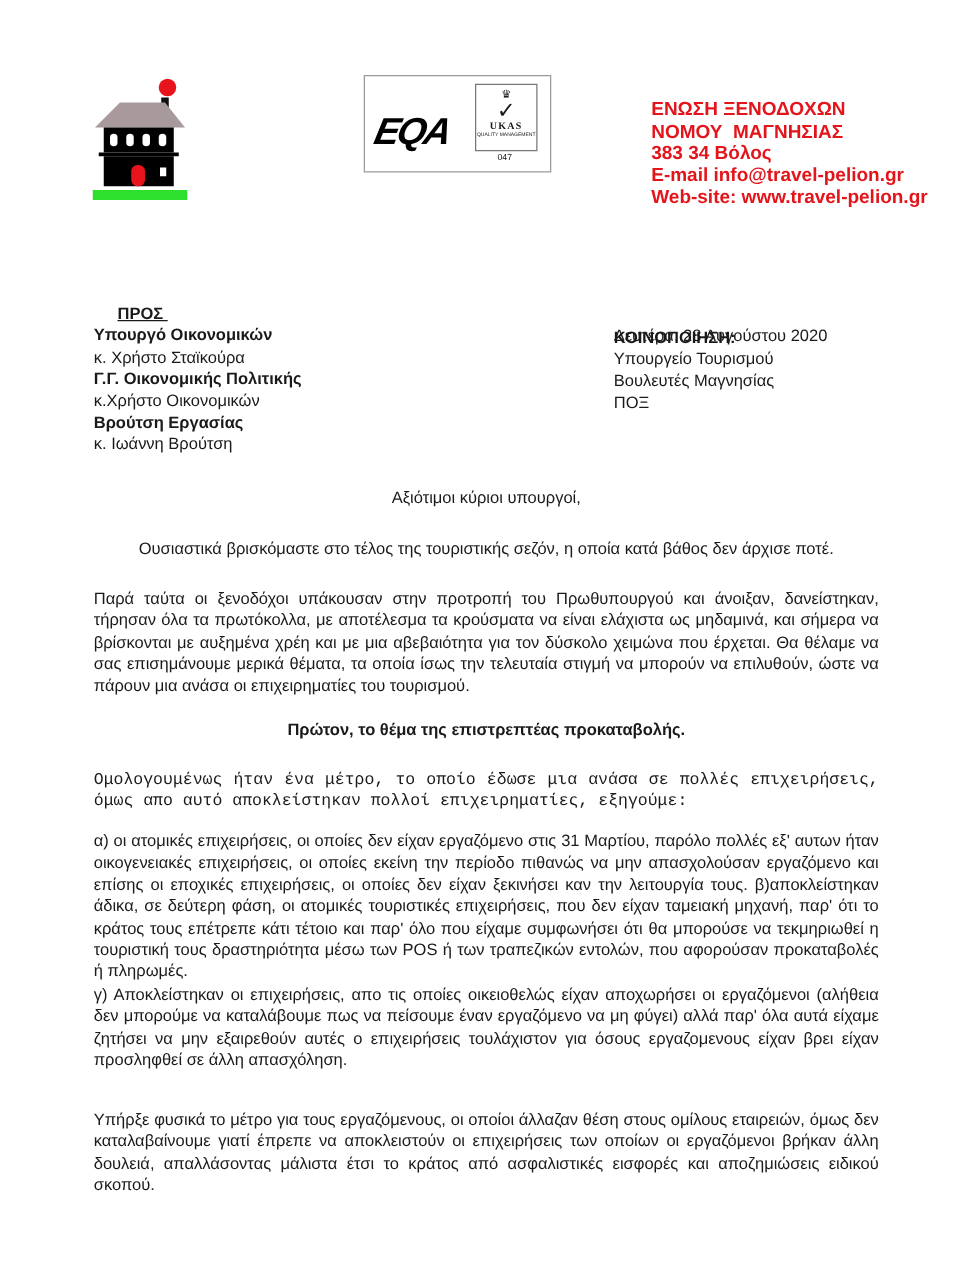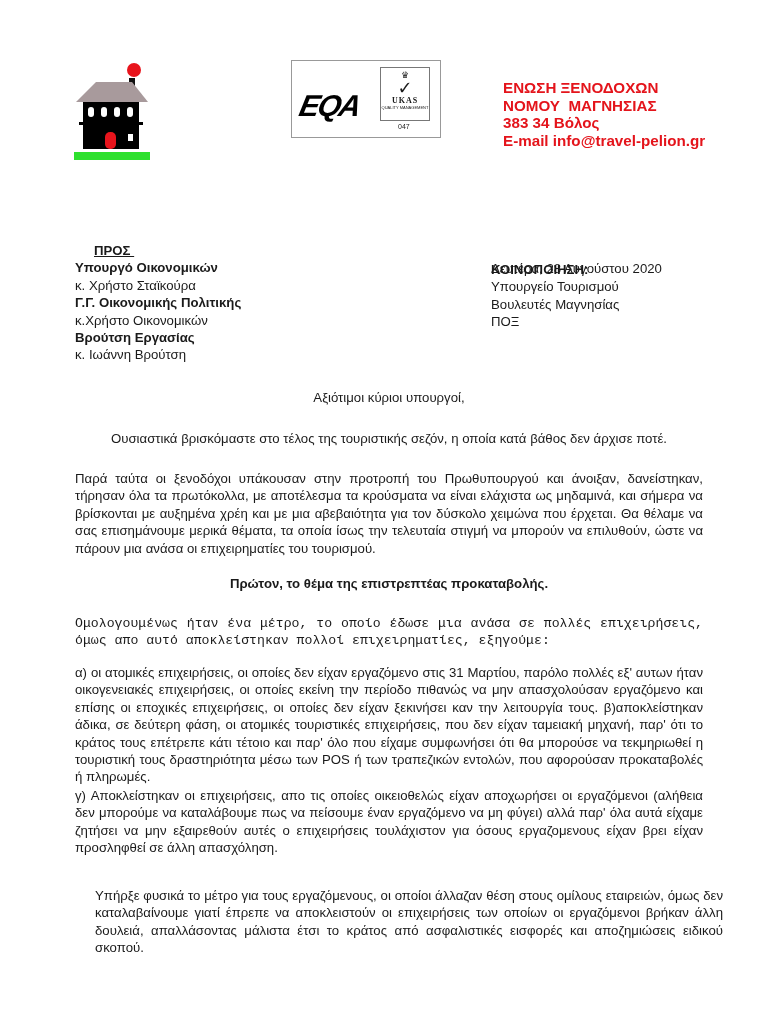--- a/index.html
+++ b/index.html
@@ -13,21 +13,21 @@
     #eqa-logo .eqa { position:absolute; left:8px; top:28px; font: italic 900 30px "Liberation Sans", sans-serif; letter-spacing:-2px; color:#000; transform: skewX(-12deg); }
     #eqa-logo .ukas { position:absolute; left:88px; top:6px; width:50px; height:54px; border:1px solid #777; box-sizing:border-box; text-align:center; }
     #eqa-logo .ukas .crown { font-size:9px; line-height:10px; margin-top:2px; }
     #eqa-logo .ukas .tick { font-size:18px; line-height:16px; font-weight:bold; }
     #eqa-logo .ukas .ukas-t { font: bold 8px "Liberation Serif", serif; letter-spacing:1px;text-align:center; }
     #eqa-logo .ukas .qm { font-size:4px; line-height:5px; }
     #eqa-logo .num { position:absolute; left:106px; top:62px; font-size:7px; }
 
     
     #org { left: 503px; top: 79px; color: #e4141b; font-weight: bold; font-size: 15.2px; line-height: 17.6px; }
-    #org div { white-space: pre; }
+    #org div { white-space: pre; margin-left: 18px; }
 
     .txt { font-size: 13.2px; line-height: 17.4px; }
     .b { font-weight: bold; }
     .u { text-decoration: underline; }
 
     #date { left: 491px; top: 244px; margin-top: 16px; }
     #recipients { left: 75px; top: 242px; }
     #cc { left: 491px; top: 261px; }
 
     .para { left: 75px; width: 628px; text-align: justify; }
@@ -63,20 +63,21 @@
     <div class="qm">QUALITY MANAGEMENT</div>
   </div>
   <div class="num">047</div>
 </div>
 
 <div id="org" class="abs">
   <div>ΕΝΩΣΗ ΞΕΝΟΔΟΧΩΝ</div>
   <div>ΝΟΜΟΥ  ΜΑΓΝΗΣΙΑΣ</div>
   <div>383 34 Βόλος</div>
   <div>E-mail info@travel-pelion.gr</div>
+  <div>Web-site: www.travel-pelion.gr</div>
 </div>
 
 <div id="date" class="abs txt">Δευτέρα, 28 Αυγούστου 2020</div>
 
 <div id="recipients" class="abs txt">
   <div class="b u" style="white-space:pre;margin-left:19px;">ΠΡΟΣ </div>
   <div class="b">Υπουργό Οικονομικών</div>
   <div>κ. Χρήστο Σταϊκούρα</div>
   <div class="b">Γ.Γ. Οικονομικής Πολιτικής</div>
   <div>κ.Χρήστο Οικονομικών</div>
@@ -91,13 +92,13 @@
   <div>ΠΟΞ</div>
 </div>
 
 <div class="abs txt para nojust" style="top:389px;">Αξιότιμοι κύριοι υπουργοί,</div>
 <div class="abs txt para nojust" style="top:430px;">Ουσιαστικά βρισκόμαστε στο τέλος της τουριστικής σεζόν, η οποία κατά βάθος δεν άρχισε ποτέ.</div>
 <div class="abs txt para" style="top:470px;">Παρά ταύτα οι ξενοδόχοι υπάκουσαν στην προτροπή του Πρωθυπουργού και άνοιξαν, δανείστηκαν, τήρησαν όλα τα πρωτόκολλα, με αποτέλεσμα τα κρούσματα να είναι ελάχιστα ως μηδαμινά, και σήμερα να βρίσκονται με αυξημένα χρέη και με μια αβεβαιότητα για τον δύσκολο χειμώνα που έρχεται. Θα θέλαμε να σας επισημάνουμε μερικά θέματα, τα οποία ίσως την τελευταία στιγμή να μπορούν να επιλυθούν, ώστε να πάρουν μια ανάσα οι επιχειρηματίες του τουρισμού.</div>
 <div class="abs txt para b nojust" style="top:575px;">Πρώτον, το θέμα της επιστρεπτέας προκαταβολής.</div>
 <div class="abs txt para" style="top:615px;font-family:Liberation Mono, monospace;">Ομολογουμένως ήταν ένα μέτρο, το οποίο έδωσε μια ανάσα σε πολλές επιχειρήσεις, όμως απο αυτό αποκλείστηκαν πολλοί επιχειρηματίες, εξηγούμε:</div>
 <div class="abs txt para" style="top:664px;">α) οι ατομικές επιχειρήσεις, οι οποίες δεν είχαν εργαζόμενο στις 31 Μαρτίου, παρόλο πολλές εξ' αυτων ήταν οικογενειακές επιχειρήσεις, οι οποίες εκείνη την περίοδο πιθανώς να μην απασχολούσαν εργαζόμενο και επίσης οι εποχικές επιχειρήσεις, οι οποίες δεν είχαν  ξεκινήσει καν την λειτουργία τους. β)αποκλείστηκαν άδικα, σε δεύτερη φάση, οι ατομικές τουριστικές επιχειρήσεις, που δεν είχαν ταμειακή μηχανή, παρ' ότι το κράτος τους επέτρεπε κάτι τέτοιο και παρ' όλο που είχαμε συμφωνήσει ότι θα μπορούσε να τεκμηριωθεί η τουριστική τους  δραστηριότητα μέσω των POS ή των τραπεζικών εντολών, που αφορούσαν προκαταβολές ή πληρωμές.</div>
 <div class="abs txt para" style="top:787px;">γ) Αποκλείστηκαν οι επιχειρήσεις, απο τις οποίες οικειοθελώς είχαν αποχωρήσει οι εργαζόμενοι (αλήθεια δεν μπορούμε να καταλάβουμε πως να πείσουμε έναν εργαζόμενο να μη φύγει) αλλά παρ' όλα αυτά είχαμε ζητήσει να μην εξαιρεθούν αυτές ο επιχειρήσεις τουλάχιστον για όσους εργαζομενους είχαν βρει είχαν προσληφθεί σε άλλη απασχόληση.</div>
-<div class="abs txt para" style="top:887px;margin-left:20px;">Υπήρξε φυσικά το μέτρο για τους εργαζόμενους, οι οποίοι άλλαζαν θέση στους ομίλους εταιρειών, όμως δεν καταλαβαίνουμε γιατί έπρεπε να αποκλειστούν οι επιχειρήσεις των οποίων οι εργαζόμενοι βρήκαν άλλη δουλειά, απαλλάσοντας  μάλιστα έτσι το κράτος από ασφαλιστικές εισφορές και αποζημιώσεις ειδικού σκοπού.</div>
+<div class="abs txt para" style="top:887px;">Υπήρξε φυσικά το μέτρο για τους εργαζόμενους, οι οποίοι άλλαζαν θέση στους ομίλους εταιρειών, όμως δεν καταλαβαίνουμε γιατί έπρεπε να αποκλειστούν οι επιχειρήσεις των οποίων οι εργαζόμενοι βρήκαν άλλη δουλειά, απαλλάσοντας  μάλιστα έτσι το κράτος από ασφαλιστικές εισφορές και αποζημιώσεις ειδικού σκοπού.</div>
 
 </body></html>

